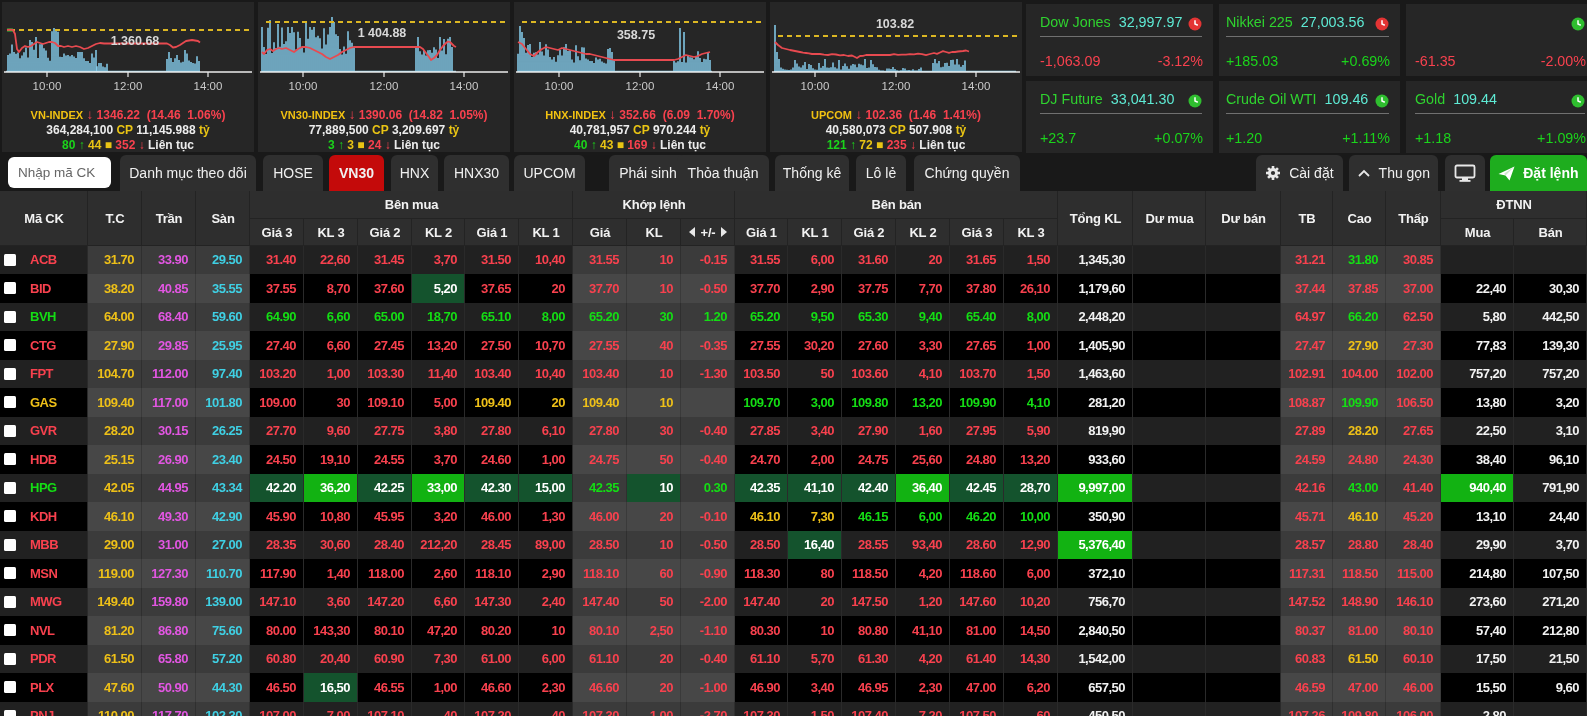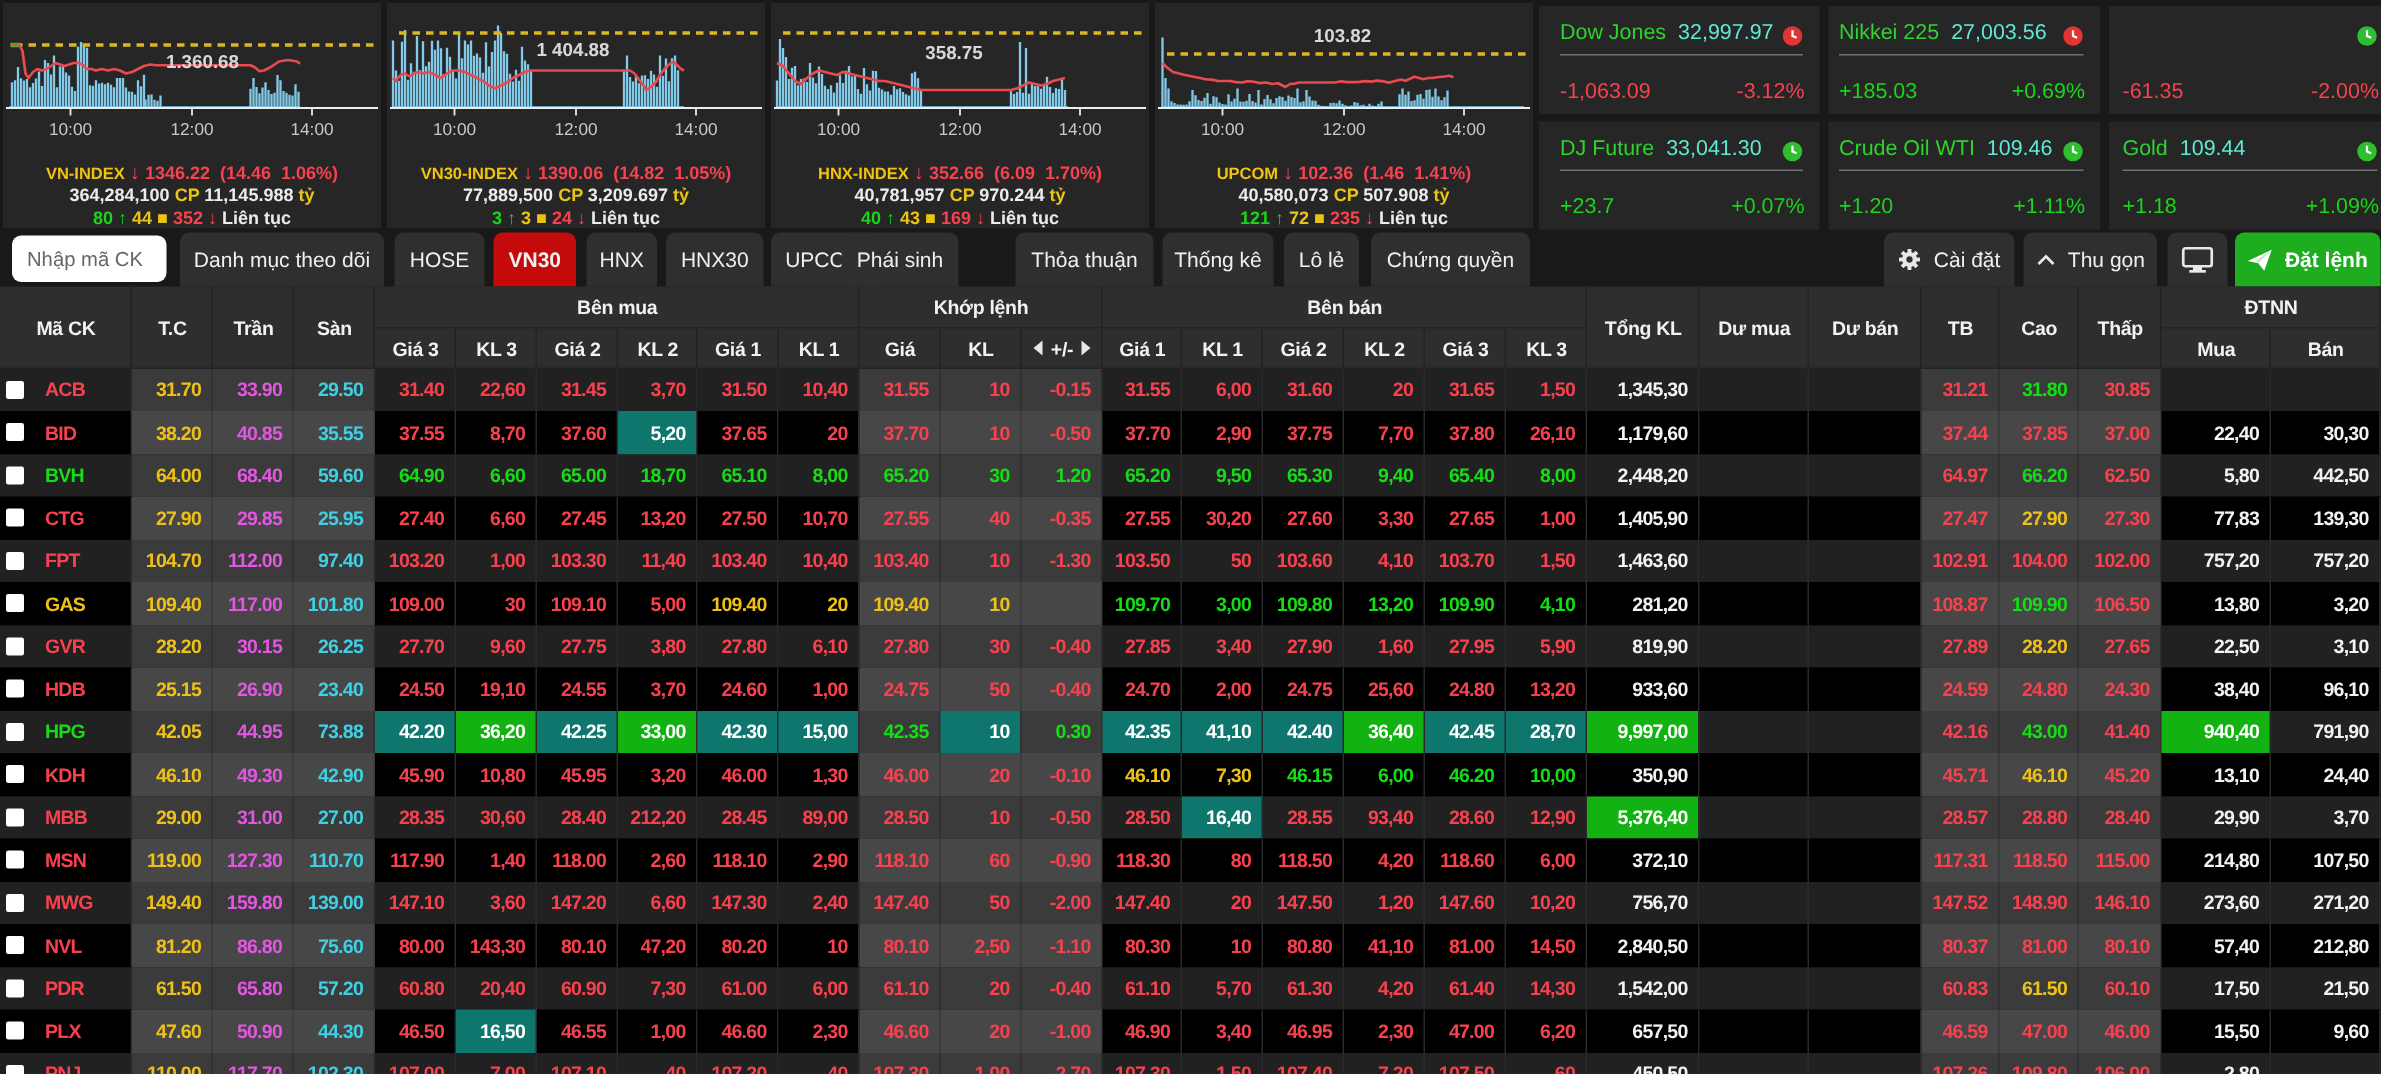--- a/index.html
+++ b/index.html
@@ -35,21 +35,21 @@
 .og{background:#3b3b3b;box-shadow:inset -1px 0 0 #2f2f2f}
 .eg{background:#474747;box-shadow:inset -1px 0 0 #3a3a3a}
 .sym{justify-content:flex-start;padding-left:4px}
 .cb{width:12px;height:12px;background:#fff;border-radius:1.5px;margin-right:14px}
 .r{color:#f8414e}
 .g{color:#14dd14}
 .y{color:#eec018}
 .m{color:#e256e2}
 .c{color:#3fd0e4}
 .w{color:#f2f2f2}
-.R{background:#0f766e;color:#fff}
+.R{background:#14532d;color:#fff}
 .G{background:#12b212;color:#fff}
 .al,.ar{display:inline-block;width:0;height:0;border-top:5px solid transparent;border-bottom:5px solid transparent;margin:0 6px}
 .al{border-right:6px solid #e8e8e8}
 .ar{border-left:6px solid #e8e8e8}
 </style></head>
 <body>
 <div class="top">
     <div class="panel" style="left:2px">
 <svg width="252" height="96" style="position:absolute;left:0;top:0">
 <line x1="4" y1="69.4" x2="198" y2="69.4" stroke="#83c9e8" stroke-width="1.2"></line>
@@ -212,21 +212,21 @@
 </div>
   </div>
 <div class="bar">
     <div class="inp">Nhập mã CK</div>
     <div class="tab" style="left:120px;width:136px">Danh mục theo dõi</div>
     <div class="tab" style="left:263px;width:60px">HOSE</div>
     <div class="tab act" style="left:329px;width:55px">VN30</div>
     <div class="tab" style="left:391px;width:47px">HNX</div>
     <div class="tab" style="left:444px;width:65px">HNX30</div>
     <div class="tab" style="left:514px;width:71px">UPCOM</div>
-    <div class="tab" style="left:561px;width:78px">Phái sinh</div>
+    <div class="tab" style="left:609px;width:78px">Phái sinh</div>
     <div class="tab" style="left:677px;width:92px">Thỏa thuận</div>
     <div class="tab" style="left:775px;width:74px">Thống kê</div>
     <div class="tab" style="left:856px;width:50px">Lô lẻ</div>
     <div class="tab" style="left:914px;width:106px">Chứng quyền</div>
     <div class="tab" style="left:1256px;width:87px"><svg width="16" height="16" viewBox="0 0 16 16">
         <g fill="#e8e8e8">
           <circle cx="8" cy="8" r="5"></circle>
           <g>
             <rect x="6.7" y="1" width="2.6" height="14"></rect>
           </g>
@@ -528,21 +528,21 @@
     <div class="d eg r" style="grid-column:24;grid-row:10">24.80</div>
     <div class="d eg r" style="grid-column:25;grid-row:10">24.30</div>
     <div class="d eb w" style="grid-column:26;grid-row:10">38,40</div>
     <div class="d eb w" style="grid-column:27;grid-row:10">96,10</div>
     <div class="d sym ob" style="grid-column:1;grid-row:11">
       <span class="cb"></span>
       <span class="g">HPG</span>
     </div>
     <div class="d og y" style="grid-column:2;grid-row:11">42.05</div>
     <div class="d og m" style="grid-column:3;grid-row:11">44.95</div>
-    <div class="d og c" style="grid-column:4;grid-row:11">73.88</div>
+    <div class="d og c" style="grid-column:4;grid-row:11">43.34</div>
     <div class="d ob R" style="grid-column:5;grid-row:11">42.20</div>
     <div class="d ob G" style="grid-column:6;grid-row:11">36,20</div>
     <div class="d ob R" style="grid-column:7;grid-row:11">42.25</div>
     <div class="d ob G" style="grid-column:8;grid-row:11">33,00</div>
     <div class="d ob R" style="grid-column:9;grid-row:11">42.30</div>
     <div class="d ob R" style="grid-column:10;grid-row:11">15,00</div>
     <div class="d og g" style="grid-column:11;grid-row:11">42.35</div>
     <div class="d og R" style="grid-column:12;grid-row:11">10</div>
     <div class="d og g" style="grid-column:13;grid-row:11">0.30</div>
     <div class="d ob R" style="grid-column:14;grid-row:11">42.35</div>

